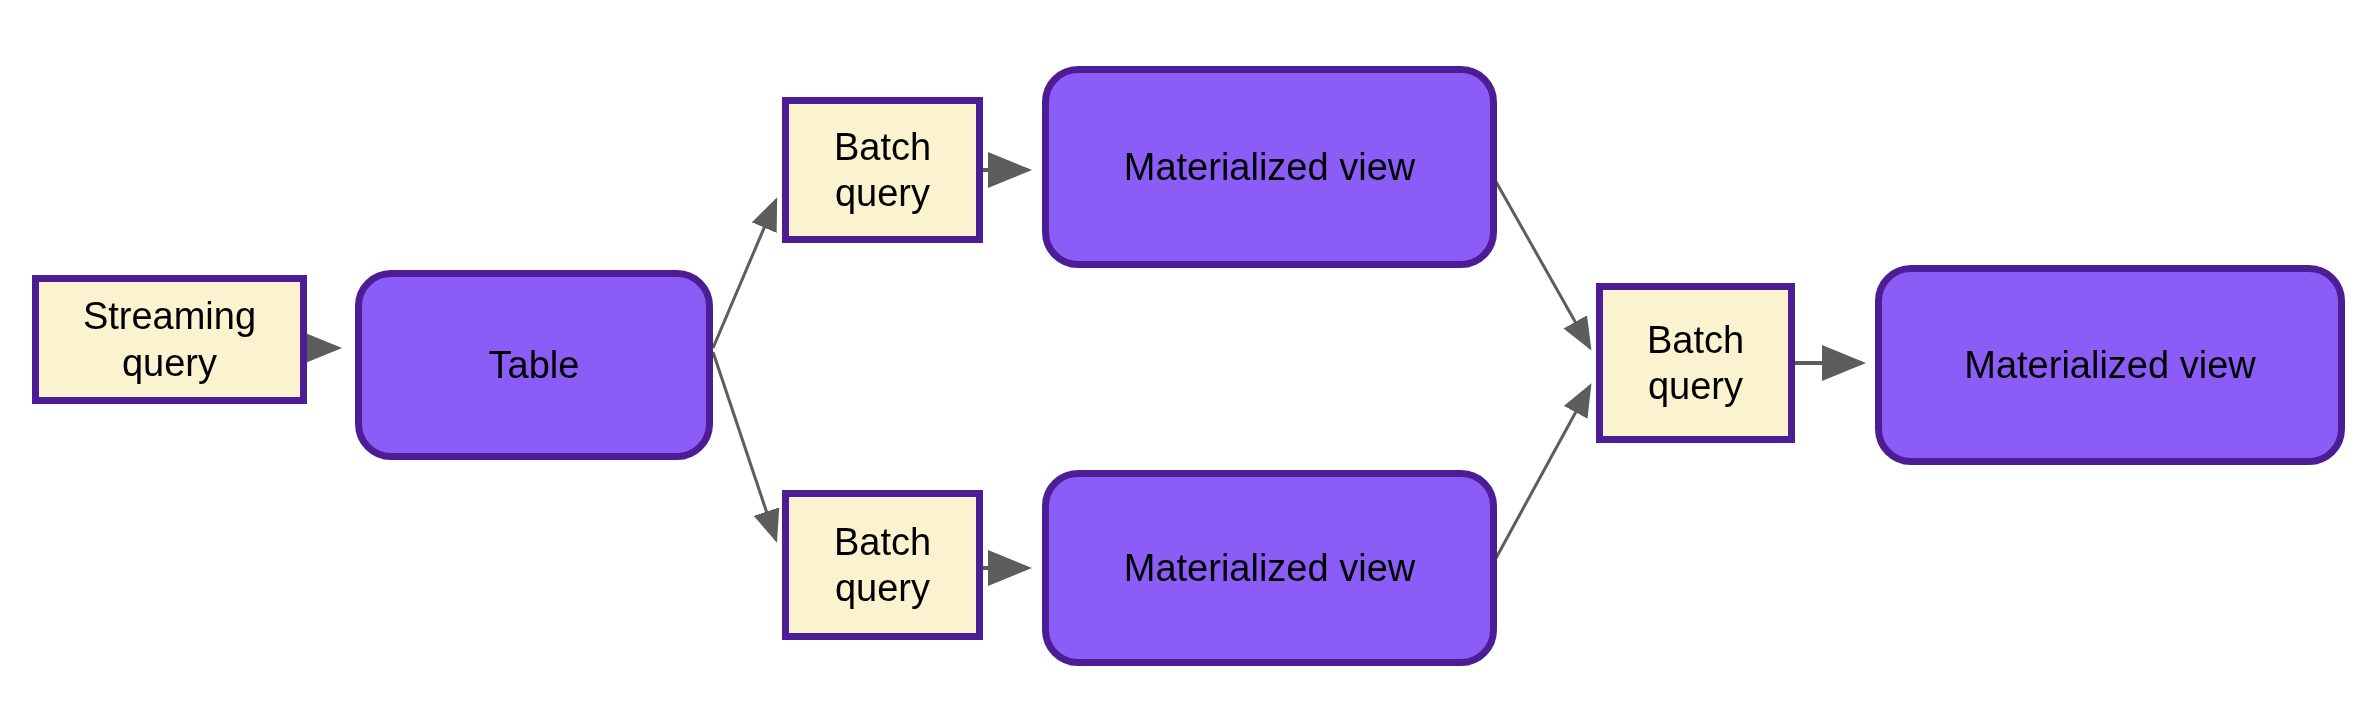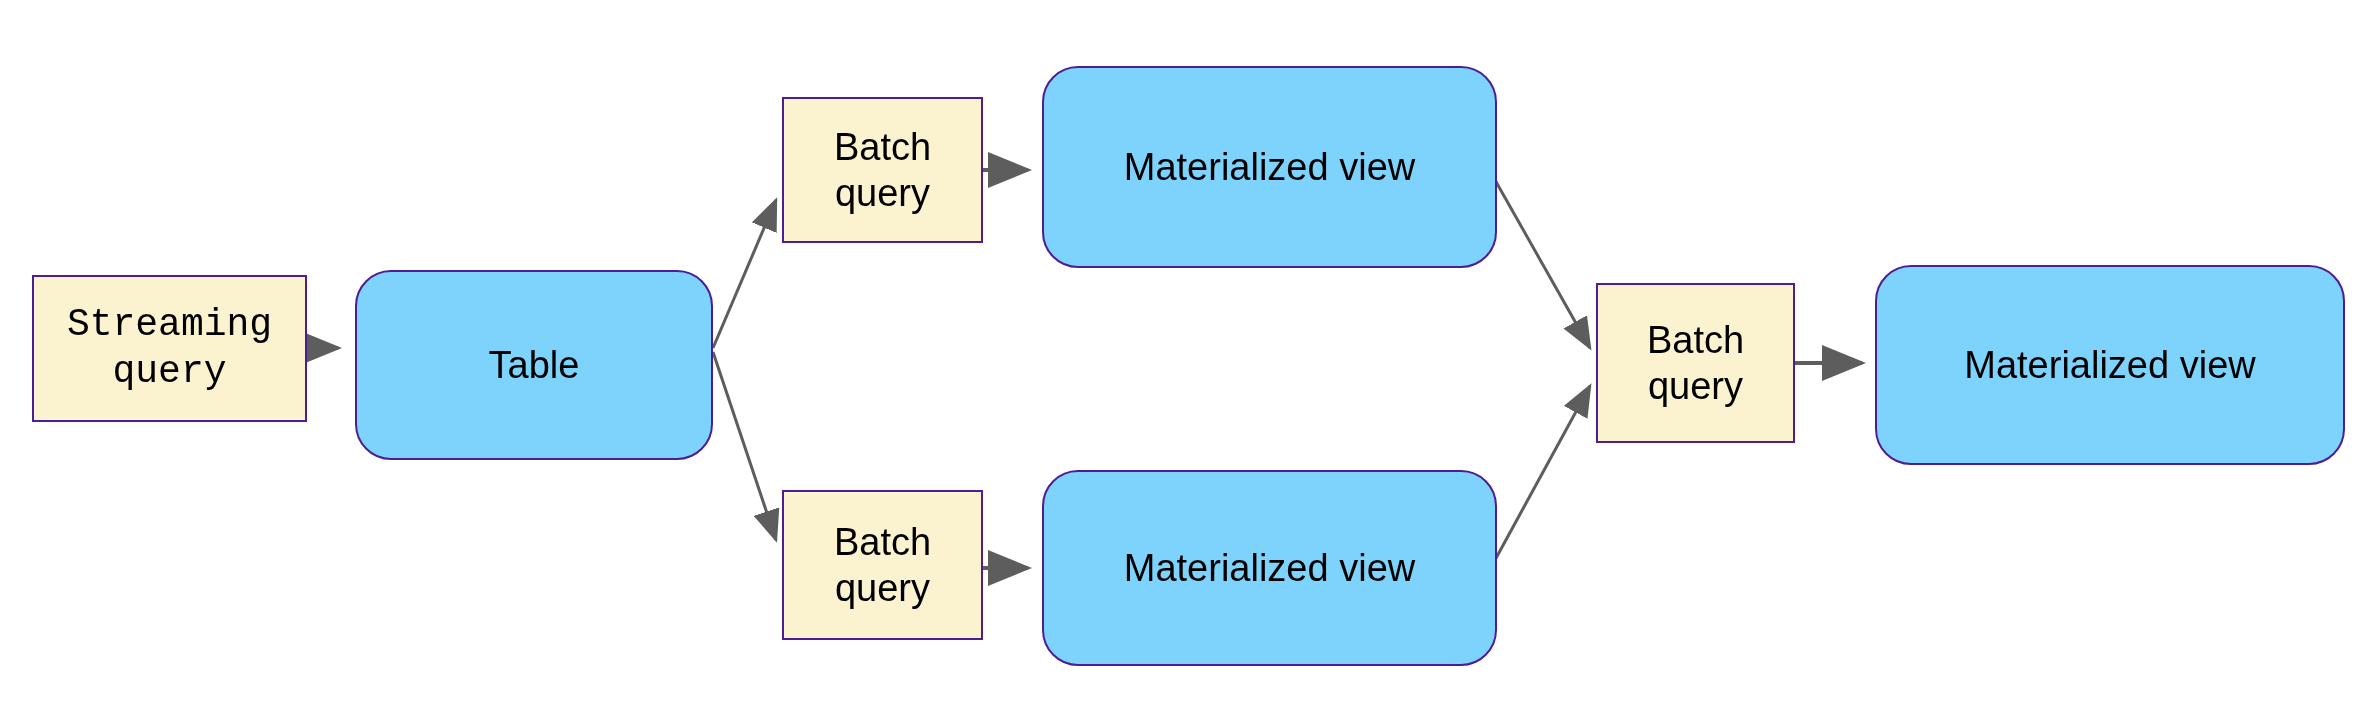--- a/index.html
+++ b/index.html
@@ -29,30 +29,30 @@
   .node {
     position: absolute;
     box-sizing: border-box;
     display: flex;
     align-items: center;
     justify-content: center;
     text-align: center;
     color: #000000;
     line-height: 1.22;
     white-space: pre-line;
-    border: 2px solid #4c1d95;
+    border: 7px solid #4c1d95;
     z-index: 2;
   }
   .node-query {
     background: #fbf2d0;
     border-radius: 0;
     font-size: 38px;
   }
   .node-store {
-    background: #7dd3fc;
+    background: #8b5cf6;
     border-radius: 36px;
     font-size: 38px;
   }
   .node-label {
     display: block;
     padding: 0 8px;
   }
 </style>
 </head>
 <body>
@@ -76,21 +76,21 @@
 
     <path d="M 983 568 L 1028 568" fill="none" stroke="#5d5d5d" stroke-width="4" marker-end="url(#arrowhead)"></path>
 
     <path d="M 1495 180 L 1590 348" fill="none" stroke="#5d5d5d" stroke-width="3" marker-end="url(#arrowhead)"></path>
 
     <path d="M 1495 560 L 1590 386" fill="none" stroke="#5d5d5d" stroke-width="3" marker-end="url(#arrowhead)"></path>
 
     <path d="M 1795 363 L 1862 363" fill="none" stroke="#5d5d5d" stroke-width="4" marker-end="url(#arrowhead)"></path>
   </svg>
 
-  <div class="node node-query" style="left:32px; top:275px; width:275px; height:147px;font-family:Liberation Mono, monospace;">
+  <div class="node node-query" style="left:32px; top:275px; width:275px; height:129px;">
     <span class="node-label">Streaming
 query</span>
   </div>
 
   <div class="node node-store" style="left:355px; top:270px; width:358px; height:190px;">
     <span class="node-label">Table</span>
   </div>
 
   <div class="node node-query" style="left:782px; top:97px; width:201px; height:146px;">
     <span class="node-label">Batch

